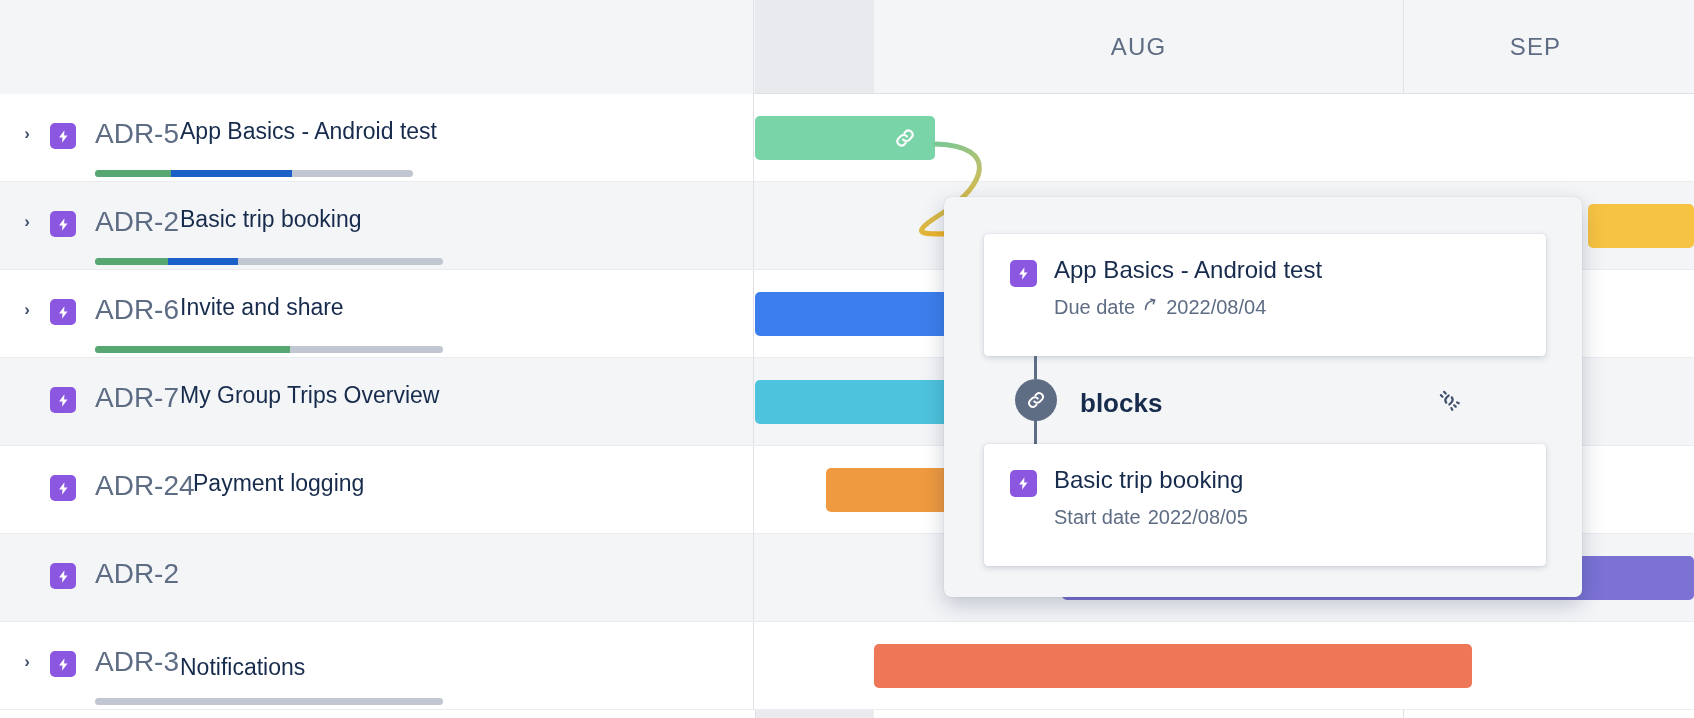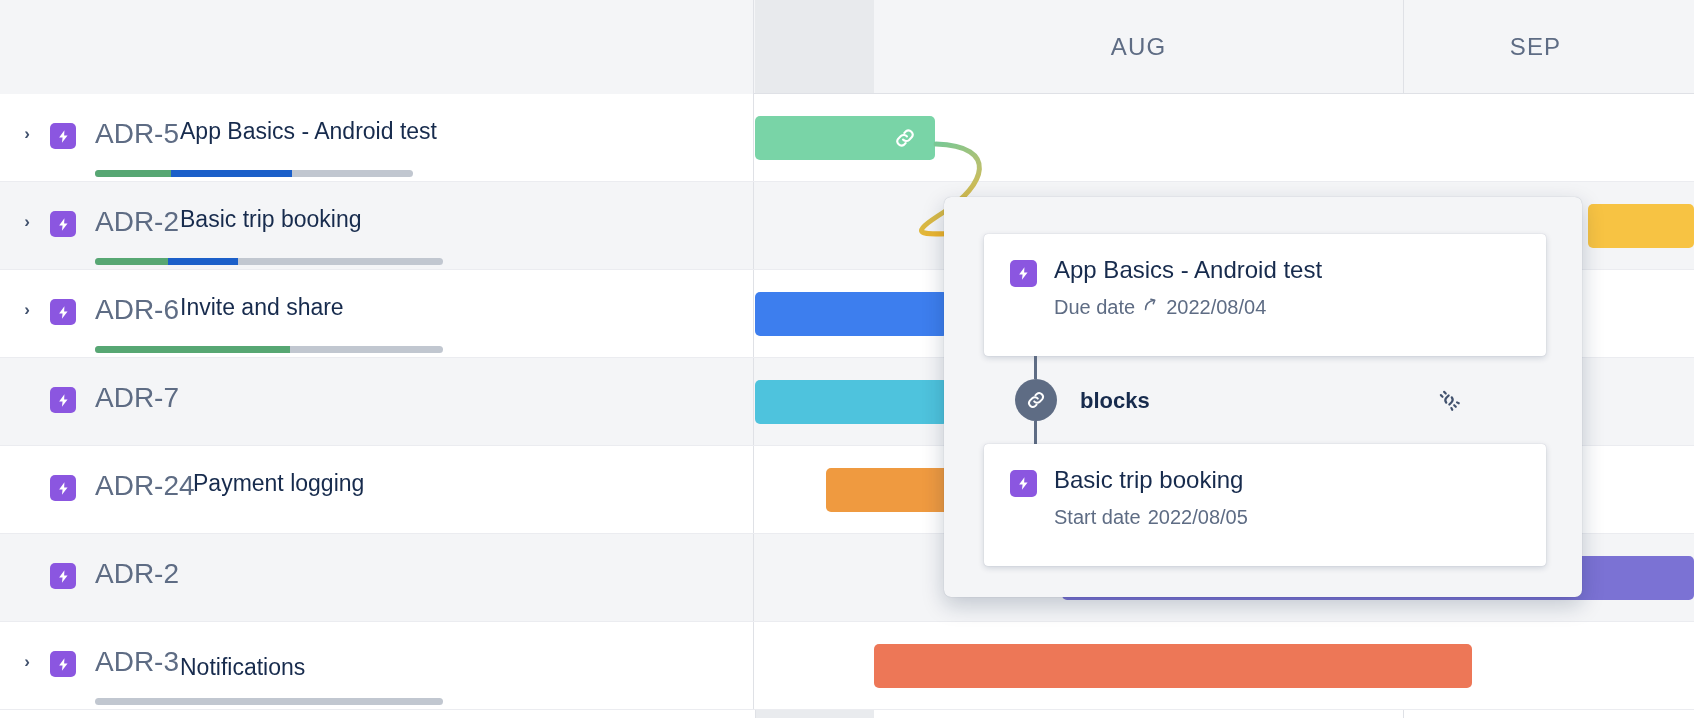--- a/index.html
+++ b/index.html
@@ -145,21 +145,21 @@
   }
   .rel-chip {
     position: absolute;
     width: 42px; height: 42px; border-radius: 50%;
     background: #5e6c84;
     display: flex; align-items: center; justify-content: center;
   }
   .rel-chip svg { width: 22px; height: 22px; display: block; }
   .rel-label {
     position: absolute;
-    font-size: 22px; font-weight: bold; color: #172b4d;
+    font-size: 26px; font-weight: bold; color: #172b4d;
     white-space: nowrap;
   }
   .unlink-btn {
     position: absolute;
     width: 30px; height: 30px;
     display: flex; align-items: center; justify-content: center;
   }
   .unlink-btn svg { width: 26px; height: 26px; display: block; }
 </style>
 </head>
@@ -240,20 +240,21 @@
         <div class="bar" style="left: 755px; width: 193px; top: 22px; background: rgb(61, 126, 238);"></div>
       </div>
       <div class="row alt">
         <div class="row-left">
           <div class="type-icon">
             <svg viewBox="0 0 24 24" fill="#ffffff">
               <path d="M13.5 2 L5 13.5 H10.5 L9.5 22 L18.5 10.5 H13 Z"></path>
             </svg>
           </div>
           <div class="row-key">ADR-7</div>
+          <div class="row-title" style="left: 180px;">My Group Trips Overview</div>
         </div>
         <div class="bar" style="left: 755px; width: 193px; top: 22px; background: rgb(78, 195, 221);"></div>
       </div>
       <div class="row plain">
         <div class="row-left">
           <div class="type-icon">
             <svg viewBox="0 0 24 24" fill="#ffffff">
               <path d="M13.5 2 L5 13.5 H10.5 L9.5 22 L18.5 10.5 H13 Z"></path>
             </svg>
           </div>

